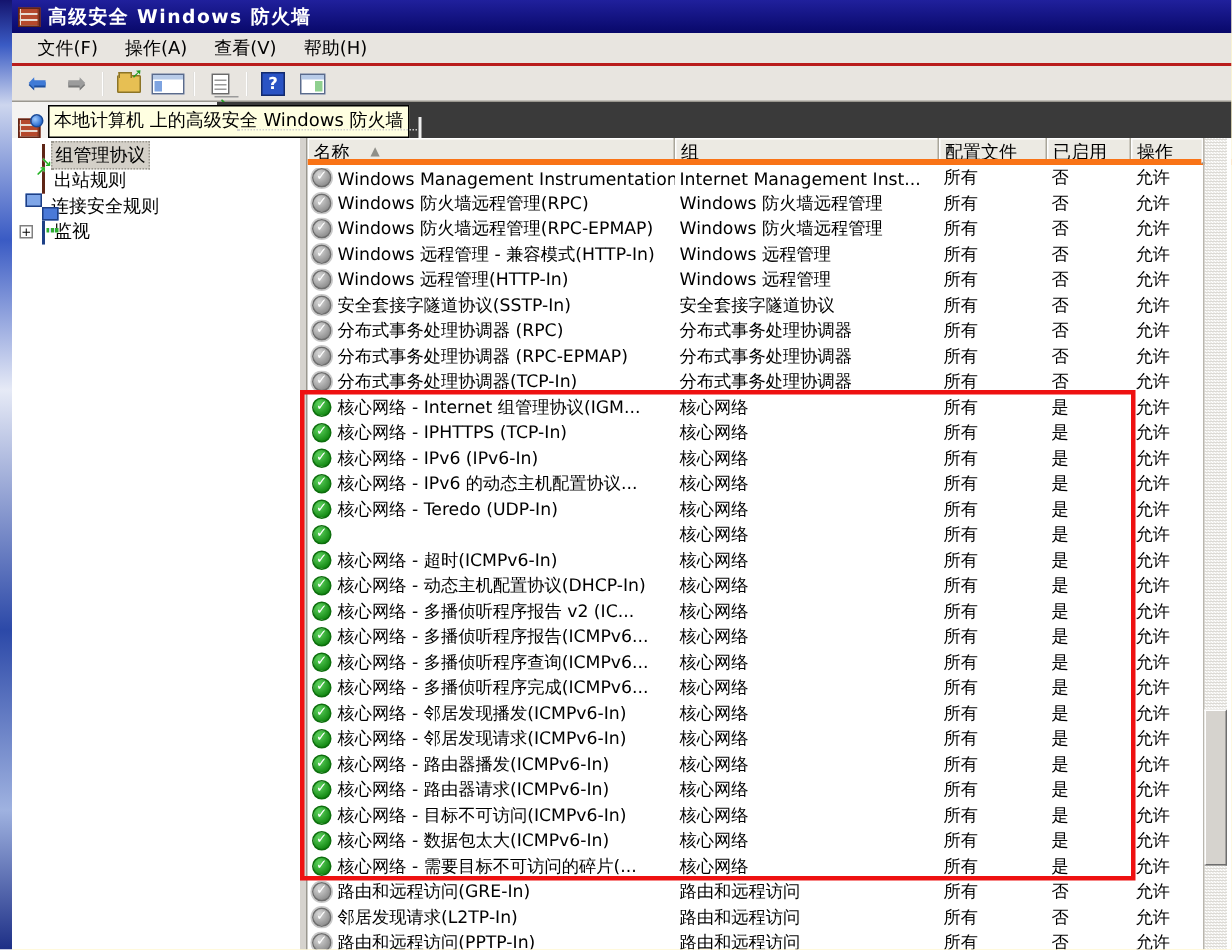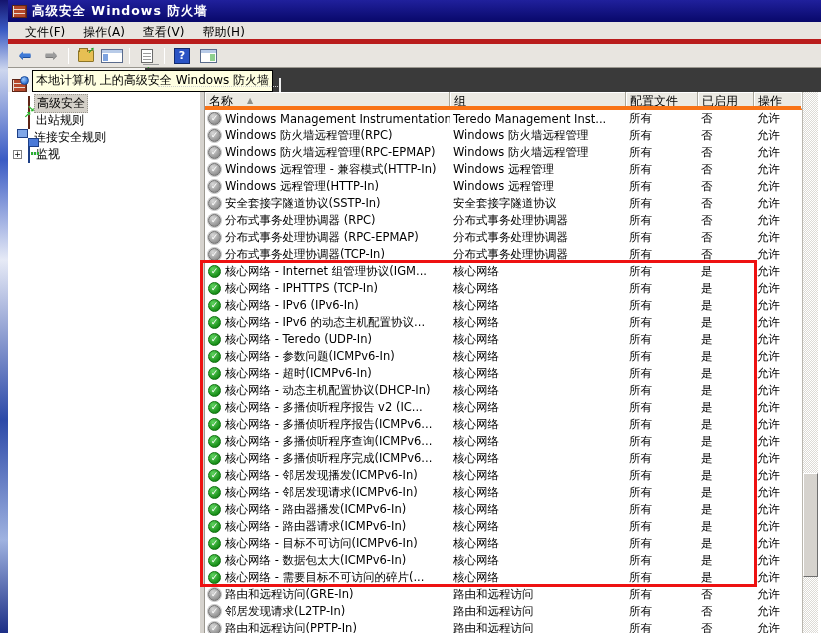--- a/index.html
+++ b/index.html
@@ -15,21 +15,21 @@
   
   .titlebar { height:22px; background:linear-gradient(180deg,#20209c,#08086a); display:flex; align-items:center; padding-left:4px; gap:5px; }
   .titlebar .t { color:#fff; font-weight:bold; font-size:12.5px; letter-spacing:1px; }
   .brick { width:15px; height:13px; flex:0 0 auto;
     background:repeating-linear-gradient(0deg,#b5492c 0 3px,#e8dcd2 3px 4px),#b5492c;
     box-shadow:inset 1px 0 0 #e8dcd2, inset -1px 0 0 #8a3620; border:1px solid #5e2516; }
   .globe { position:absolute; right:-3px; top:-4px; width:9px; height:9px; border-radius:50%;
     background:radial-gradient(circle at 35% 35%, #9ecbff, #2f6fd0 70%); border:1px solid #1a4b9a; }
 
   
-  .menubar { height:22px; background:#E8E5E0; border-bottom:5px solid #b91c1c; display:flex; align-items:flex-start; padding-left:8px; }
+  .menubar { height:22px; background:#E8E5E0; border-bottom:2px solid #b91c1c; display:flex; align-items:center; padding-left:8px; }
   .menubar span { font-size:12px; color:#000; padding:2px 9px; }
 
   
   .toolbar { height:24px; background:#E8E5E0; border-bottom:1px solid #9a978f; display:flex; align-items:center; padding-left:6px; gap:4px; }
   .tbtn { width:22px; height:20px; display:flex; align-items:center; justify-content:center; position:relative; }
   .sep { width:1px; height:16px; background:#9a978f; border-right:1px solid #fff; margin:0 2px; }
   .arrow-glyph { font-size:15px; line-height:1; }
   .back  { color:#3f7ad6; text-shadow:0 1px 0 #1c4f9e; }
   .fwd   { color:#9c9c9c; text-shadow:0 1px 0 #777; }
   .folder { width:16px; height:12px; background:#e7bf53; border:1px solid #8c7426; border-radius:1px; position:relative; }
@@ -155,21 +155,21 @@
         </div>
       <div class="nodebox">本地计算机 上的高级安全 Windows 防火墙</div>
       <div class="cursorbar"></div>
       <div class="focus-dots"></div>
     </div>
 
     <div class="main">
       <div class="tree">
           <div class="titem sel">
             <span><span class="wall"><span class="arr in">↘</span></span></span>
-            <span class="lbl">高级安全</span>
+            <span class="lbl">组管理协议</span>
           </div>
           <div class="titem">
             <span><span class="wall"><span class="arr out">↗</span></span></span>
             <span class="lbl">出站规则</span>
           </div>
           <div class="titem">
             <span><span class="pcs"></span></span>
             <span class="lbl">连接安全规则</span>
           </div>
           <div class="titem">
@@ -188,21 +188,21 @@
           <div class="hcell c-en">已启用</div>
           <div class="hcell c-act">操作</div>
           <div class="hscrollbtn">▲</div>
         </div>
         <div class="rows">
             <div class="row">
               <div class="cell c-name namecell">
                 <span class="ric off">✓</span>
                 <span class="nm">Windows Management Instrumentation...</span>
               </div>
-              <div class="cell c-group">Teredo Management Inst...</div>
+              <div class="cell c-group">Internet Management Inst...</div>
               <div class="cell c-prof">所有</div>
               <div class="cell c-en">否</div>
               <div class="cell c-act">允许</div>
             </div>
             <div class="row">
               <div class="cell c-name namecell">
                 <span class="ric off">✓</span>
                 <span class="nm">Windows 防火墙远程管理(RPC)</span>
               </div>
               <div class="cell c-group">Windows 防火墙远程管理</div>
@@ -326,21 +326,20 @@
                 <span class="nm">核心网络 - Teredo (UDP-In)</span>
               </div>
               <div class="cell c-group">核心网络</div>
               <div class="cell c-prof">所有</div>
               <div class="cell c-en">是</div>
               <div class="cell c-act">允许</div>
             </div>
             <div class="row">
               <div class="cell c-name namecell">
                 <span class="ric on">✓</span>
-                <span class="nm">核心网络 - 参数问题(ICMPv6-In)</span>
               </div>
               <div class="cell c-group">核心网络</div>
               <div class="cell c-prof">所有</div>
               <div class="cell c-en">是</div>
               <div class="cell c-act">允许</div>
             </div>
             <div class="row">
               <div class="cell c-name namecell">
                 <span class="ric on">✓</span>
                 <span class="nm">核心网络 - 超时(ICMPv6-In)</span>

